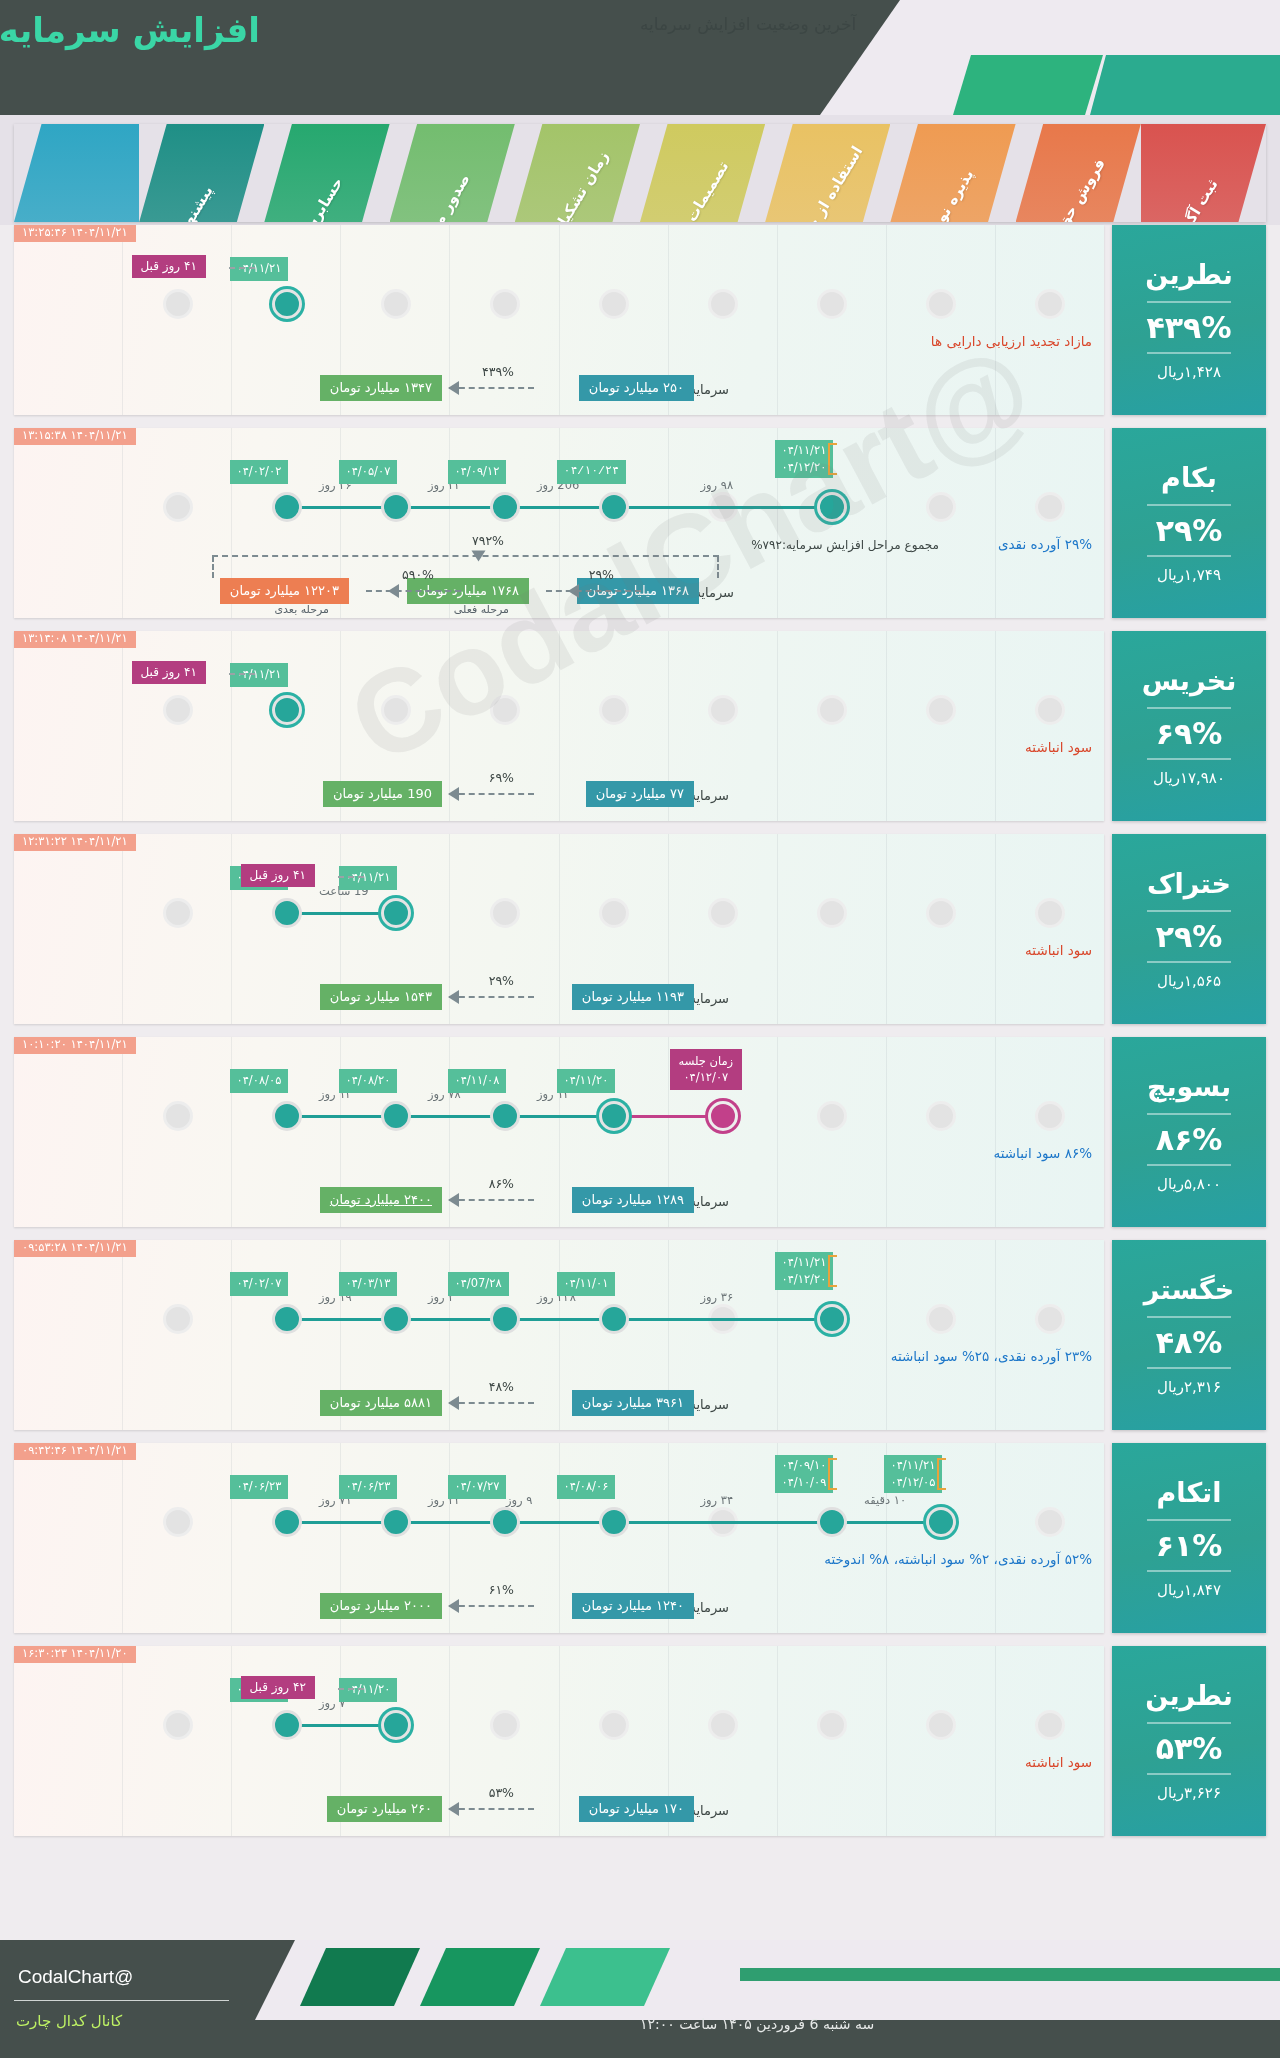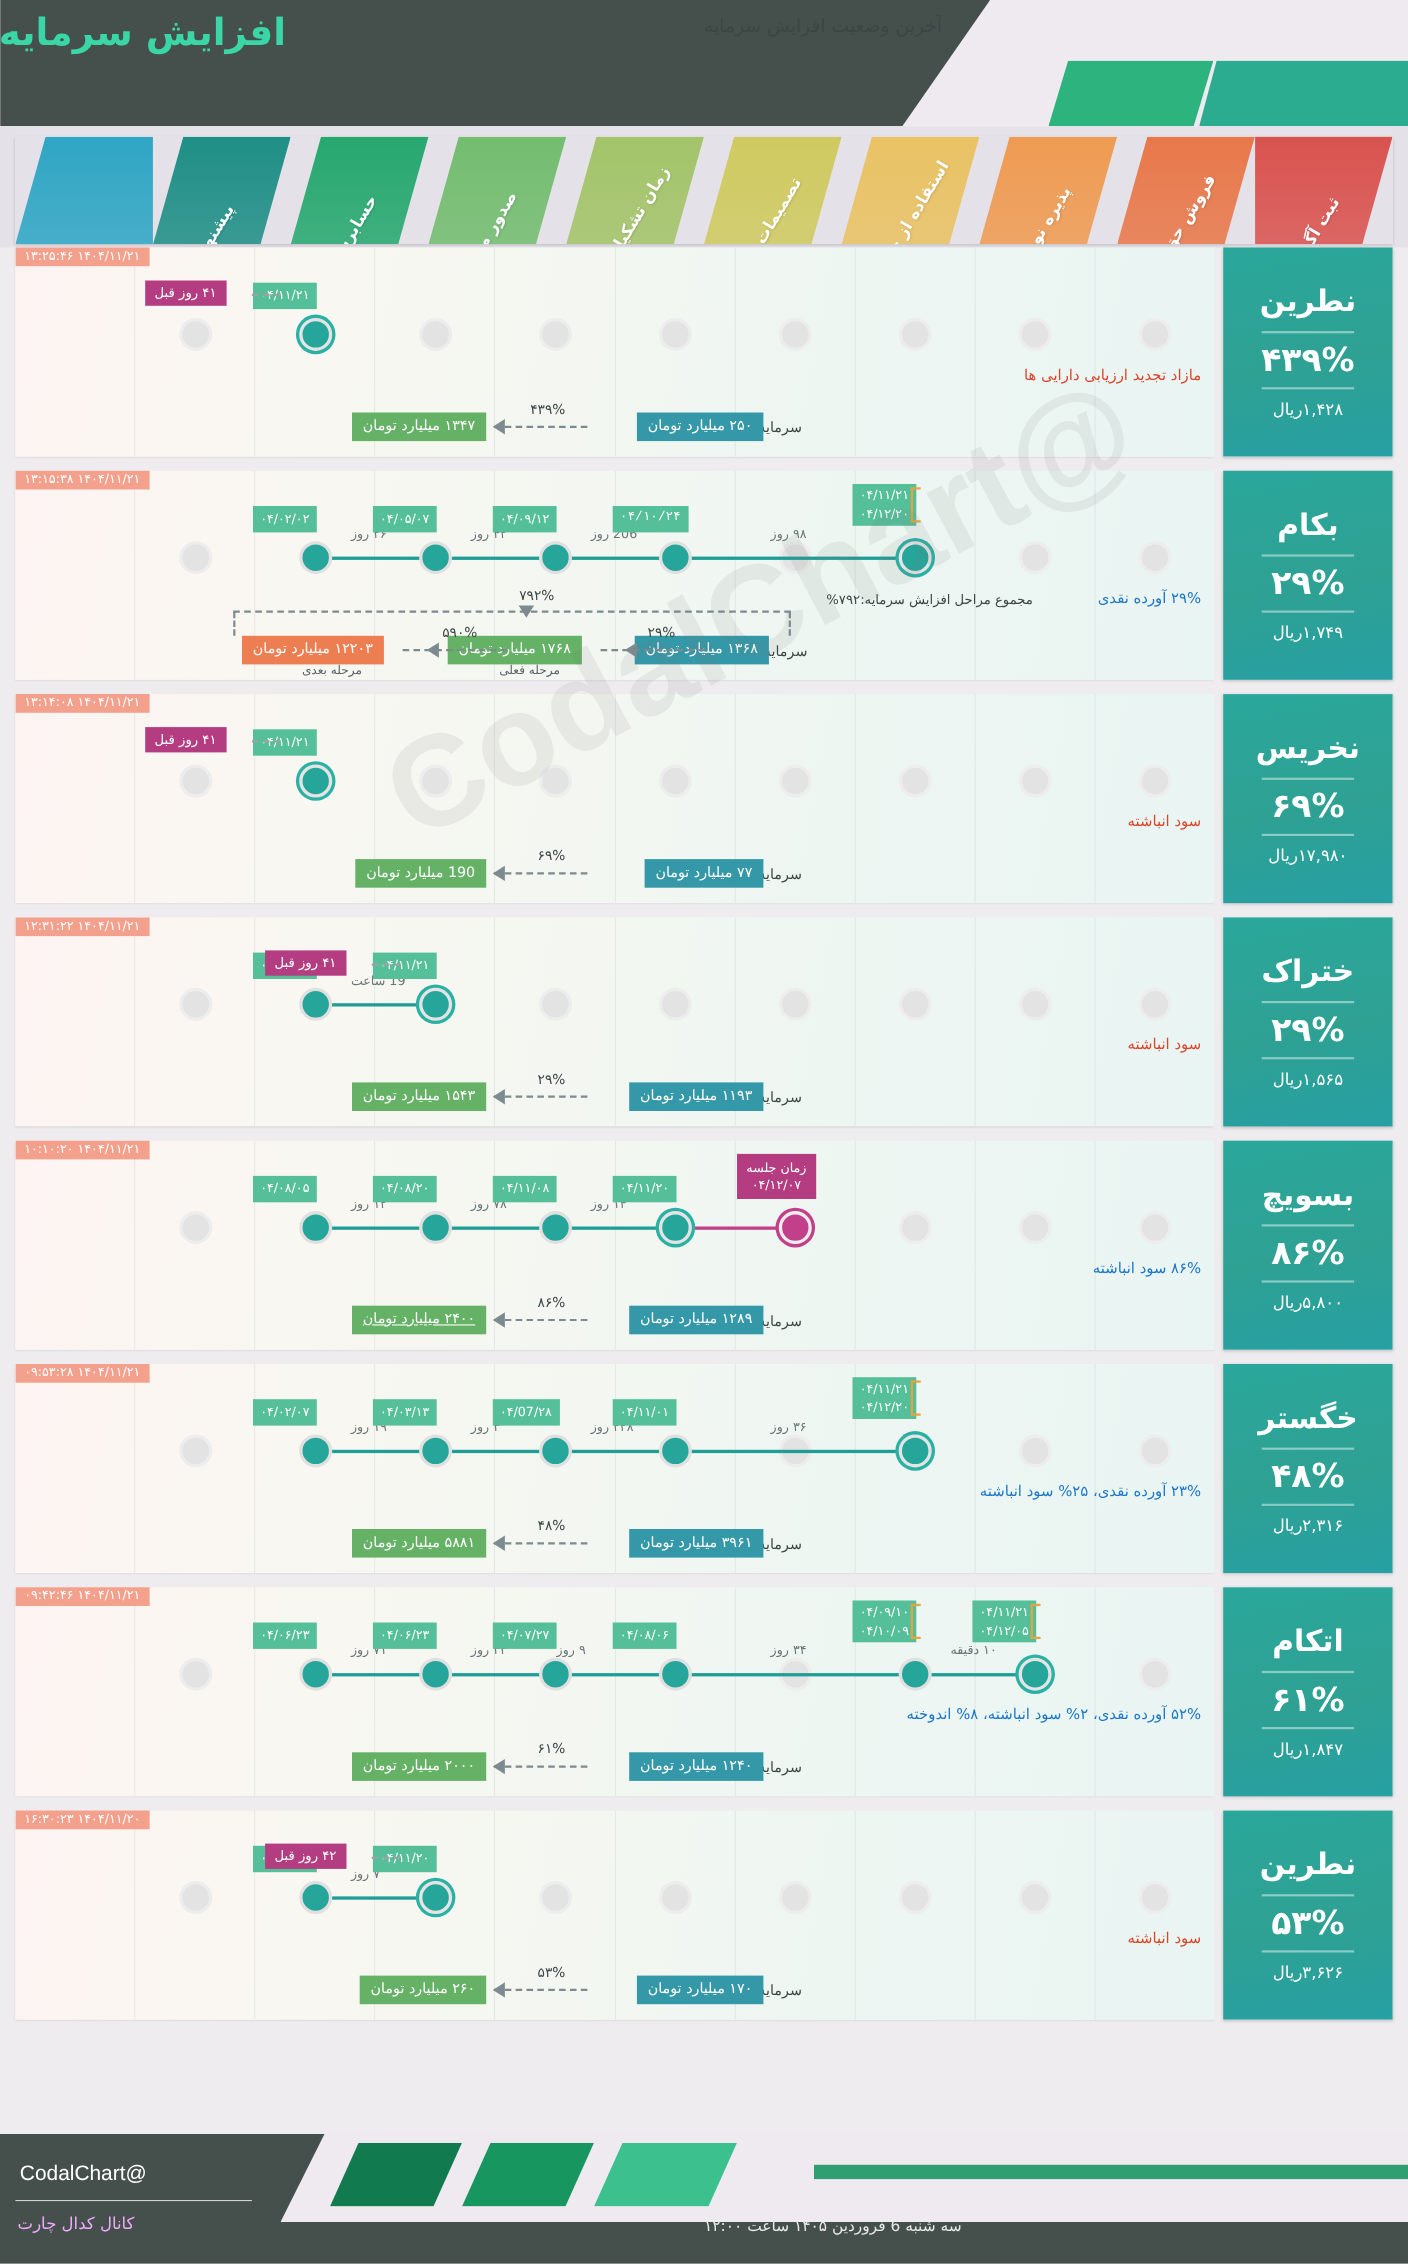--- a/index.html
+++ b/index.html
@@ -187,21 +187,21 @@
     background:#eeeaf0;
     clip-path: polygon(40px 0, 1025px 0, 1025px 80px, 0 80px);
   }
   .fstrip { position:absolute; top:8px; height:58px; }
   .f1 { left:300px; width:120px; background:#117a4f; clip-path:polygon(26px 0,120px 0,94px 58px,0 58px); }
   .f2 { left:420px; width:120px; background:#17965f; clip-path:polygon(26px 0,120px 0,94px 58px,0 58px); }
   .f3 { left:540px; width:130px; background:#3cc08e; clip-path:polygon(26px 0,130px 0,104px 58px,0 58px); }
   .fbar { position:absolute; left:740px; top:28px; width:540px; height:13px; background:#2f9e70; }
   .fhandle { position:absolute; left:18px; top:26px; color:#fff; font-size:19px; font-family:"Liberation Sans",sans-serif; }
   .fline { position:absolute; left:14px; top:60px; width:215px; height:1px; background:#cfd4d2; }
-  .fch { position:absolute; left:16px; top:72px; color:#f0abfc; font-size:15px; }
+  .fch { position:absolute; left:16px; top:72px; color:#bef264; font-size:15px; }
   .fdate { position:absolute; left:640px; top:76px; color:#e7eae9; font-size:14px; }
 </style>
 </head>
 <body>
 
 <div class="header">
   <div class="header-dark"></div>
   <div class="header-title">افزایش سرمایه</div>
   <div class="header-sub">آخرین وضعیت افزایش سرمایه</div>
   <div class="header-accent"></div>

